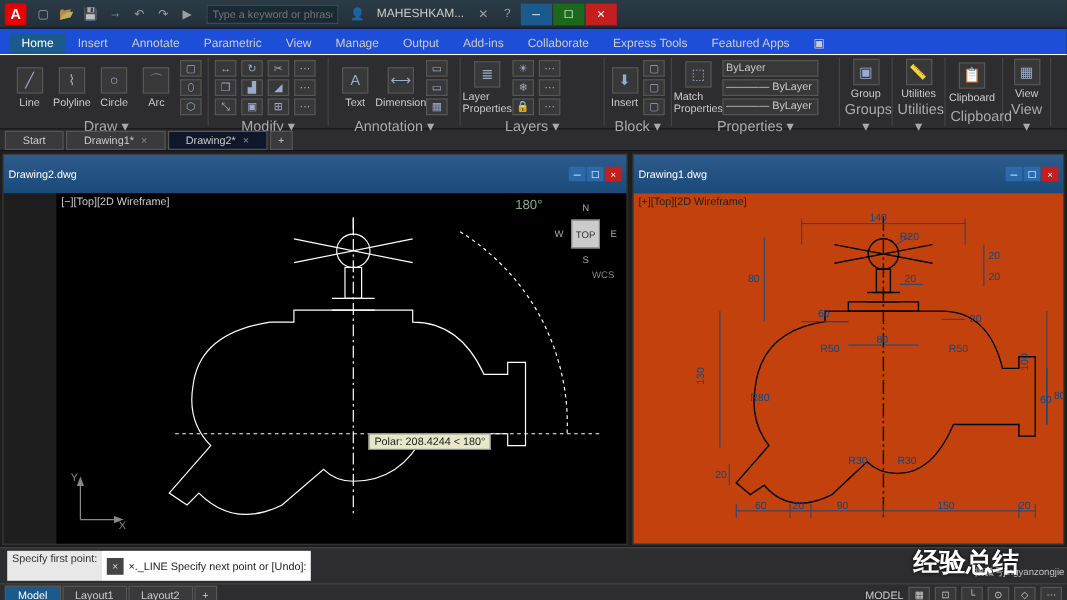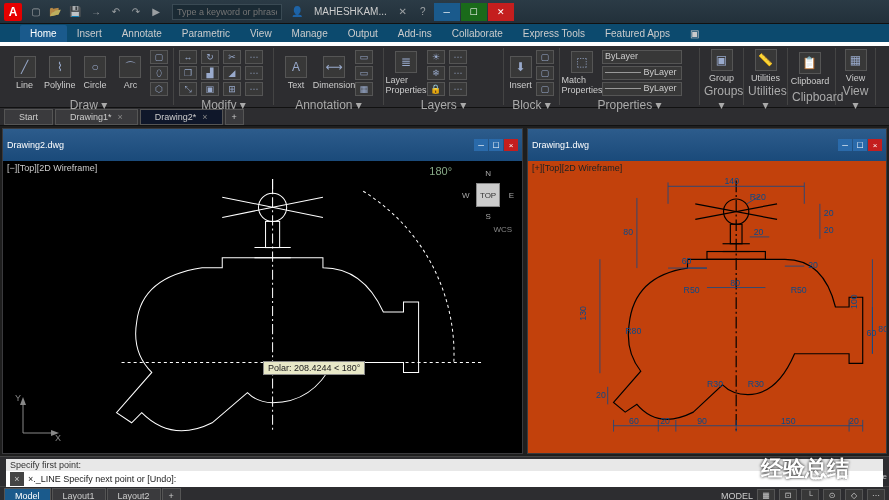--- a/index.html
+++ b/index.html
@@ -12,21 +12,21 @@
 .tb-title { flex:1; text-align:center; color:#ccc; font-size:11px; }
 .tb-search { width:110px; height:16px; background:#1a2a34; border:1px solid #3a4a54; color:#888; font-size:9px; padding:0 4px; margin:0 6px; }
 .tb-user { color:#ccc; font-size:10px; margin:0 6px; }
 .tb-winbtns { display:flex; }
 .tb-winbtn { width:26px; height:18px; display:flex; align-items:center; justify-content:center; color:#fff; font-size:9px; margin-left:1px; }
 .tb-min { background:#1a5a8c; }
 .tb-max { background:#1a6a1a; }
 .tb-close { background:#c41e1e; }
 
 
-.ribbontabs { height:22px; background:#0c4a6e; display:flex; align-items:flex-end; padding:0 20px; border-bottom:4px solid #ffffff; }
+.ribbontabs { height:22px; background:#1d4ed8; display:flex; align-items:flex-end; padding:0 8px; border-bottom:1px solid #ffffff; }
 .rtab { padding:3px 10px; color:#ccc; font-size:10px; cursor:pointer; }
 .rtab.active { background:#1a5a8c; color:#fff; border-radius:2px 2px 0 0; }
 
 
 .ribbon { height:62px; background:#2d2d30; display:flex; padding:2px 4px; border-bottom:1px solid #111; }
 .rpanel { border-right:1px solid #444; padding:1px 4px; display:flex; flex-direction:column; }
 .rpanel-body { flex:1; display:flex; align-items:center; gap:2px; }
 .rpanel-label { text-align:center; font-size:12px; color:#aaa; padding-top:1px; }
 .rbtn-big { display:flex; flex-direction:column; align-items:center; width:36px; font-size:9px; color:#ccc; cursor:pointer; }
 .rbtn-big .ricon { width:22px; height:22px; border:1px solid #555; background:#383838; margin-bottom:2px; display:flex; align-items:center; justify-content:center; font-size:12px; color:#9ac; }
@@ -42,21 +42,21 @@
 
 
 .workspace { display:flex; height:330px; background:#1e1e1e; }
 .docwin { flex:1; display:flex; flex-direction:column; border:1px solid #3a3a3d; margin:2px; }
 .docwin-title { height:32px; background:linear-gradient(#2d5c8c,#1a4a7a); display:flex; align-items:center; padding:0 4px; color:#fff; font-size:9px; }
 .docwin-title .spacer { flex:1; }
 .docwin-title .wbtn { width:14px; height:12px; background:#2a6aaa; margin-left:1px; font-size:8px; display:flex; align-items:center; justify-content:center; }
 .docwin-title .wclose { background:#c41e1e; }
 
 .canvas { flex:1; position:relative; overflow:hidden; }
-.canvas.dark { background:#000; }
+.canvas.dark { background:#000;margin-left:44px; }
 .canvas.light { background:#c2410c; }
 .viewlabel { position:absolute; top:2px; left:4px; font-size:9px; color:#ccc; }
 .canvas.light .viewlabel { color:#222; }
 
 
 .viewcube { position:absolute; top:6px; right:6px; width:56px; height:56px; }
 .viewcube .face { position:absolute; top:16px; left:16px; width:24px; height:24px; background:#ccc; color:#333; font-size:8px; display:flex; align-items:center; justify-content:center; border:1px solid #888; }
 .viewcube .n,.viewcube .s,.viewcube .e,.viewcube .w { position:absolute; color:#aaa; font-size:8px; }
 .viewcube .n { top:2px; left:50%; transform:translateX(-50%); }
 .viewcube .s { bottom:2px; left:50%; transform:translateX(-50%); }
@@ -72,21 +72,21 @@
 
 .faucet-light { position:absolute; top:0; left:0; width:100%; height:100%; }
 .faucet-light path,.faucet-light line,.faucet-light circle,.faucet-light rect { stroke:#000; stroke-width:1.2; fill:none; }
 .faucet-light .dim { stroke:#0a4a8c; stroke-width:.8; }
 .dimtext { font-size:9px; fill:#0a4a8c; font-family:Arial; }
 
 
 .tooltip { position:absolute; background:#e8e8c8; border:1px solid #888; color:#222; font-size:9px; padding:1px 4px; }
 
 
-.cmdarea { height:30px; background:#2d2d30; display:flex; flex-direction:column; padding:2px 6px; border-top:1px solid #444; }
+.cmdarea { height:30px; background:#2d2d30; display:flex; flex-direction:row; padding:2px 6px; border-top:1px solid #444; }
 .cmdhist { font-size:9px; color:#999; background:#e8e8e8; color:#333; padding:1px 4px; }
 .cmdline { font-size:9px; background:#fff; color:#222; padding:1px 4px; display:flex; align-items:center; }
 .cmdx { width:14px; height:14px; background:#444; color:#ccc; display:flex; align-items:center; justify-content:center; font-size:9px; margin-right:4px; }
 
 
 .layouttabs { height:18px; background:#2d2d30; display:flex; align-items:center; padding:0 4px; border-top:1px solid #444; }
 .ltab { padding:2px 10px; background:#3a3a3d; color:#ccc; font-size:9px; margin-right:1px; border:1px solid #555; }
 .ltab.active { background:#1a5a8c; color:#fff; }
 .ltab.plus { padding:2px 6px; }
 .status-right { margin-left:auto; display:flex; align-items:center; gap:4px; font-size:9px; color:#ccc; }

